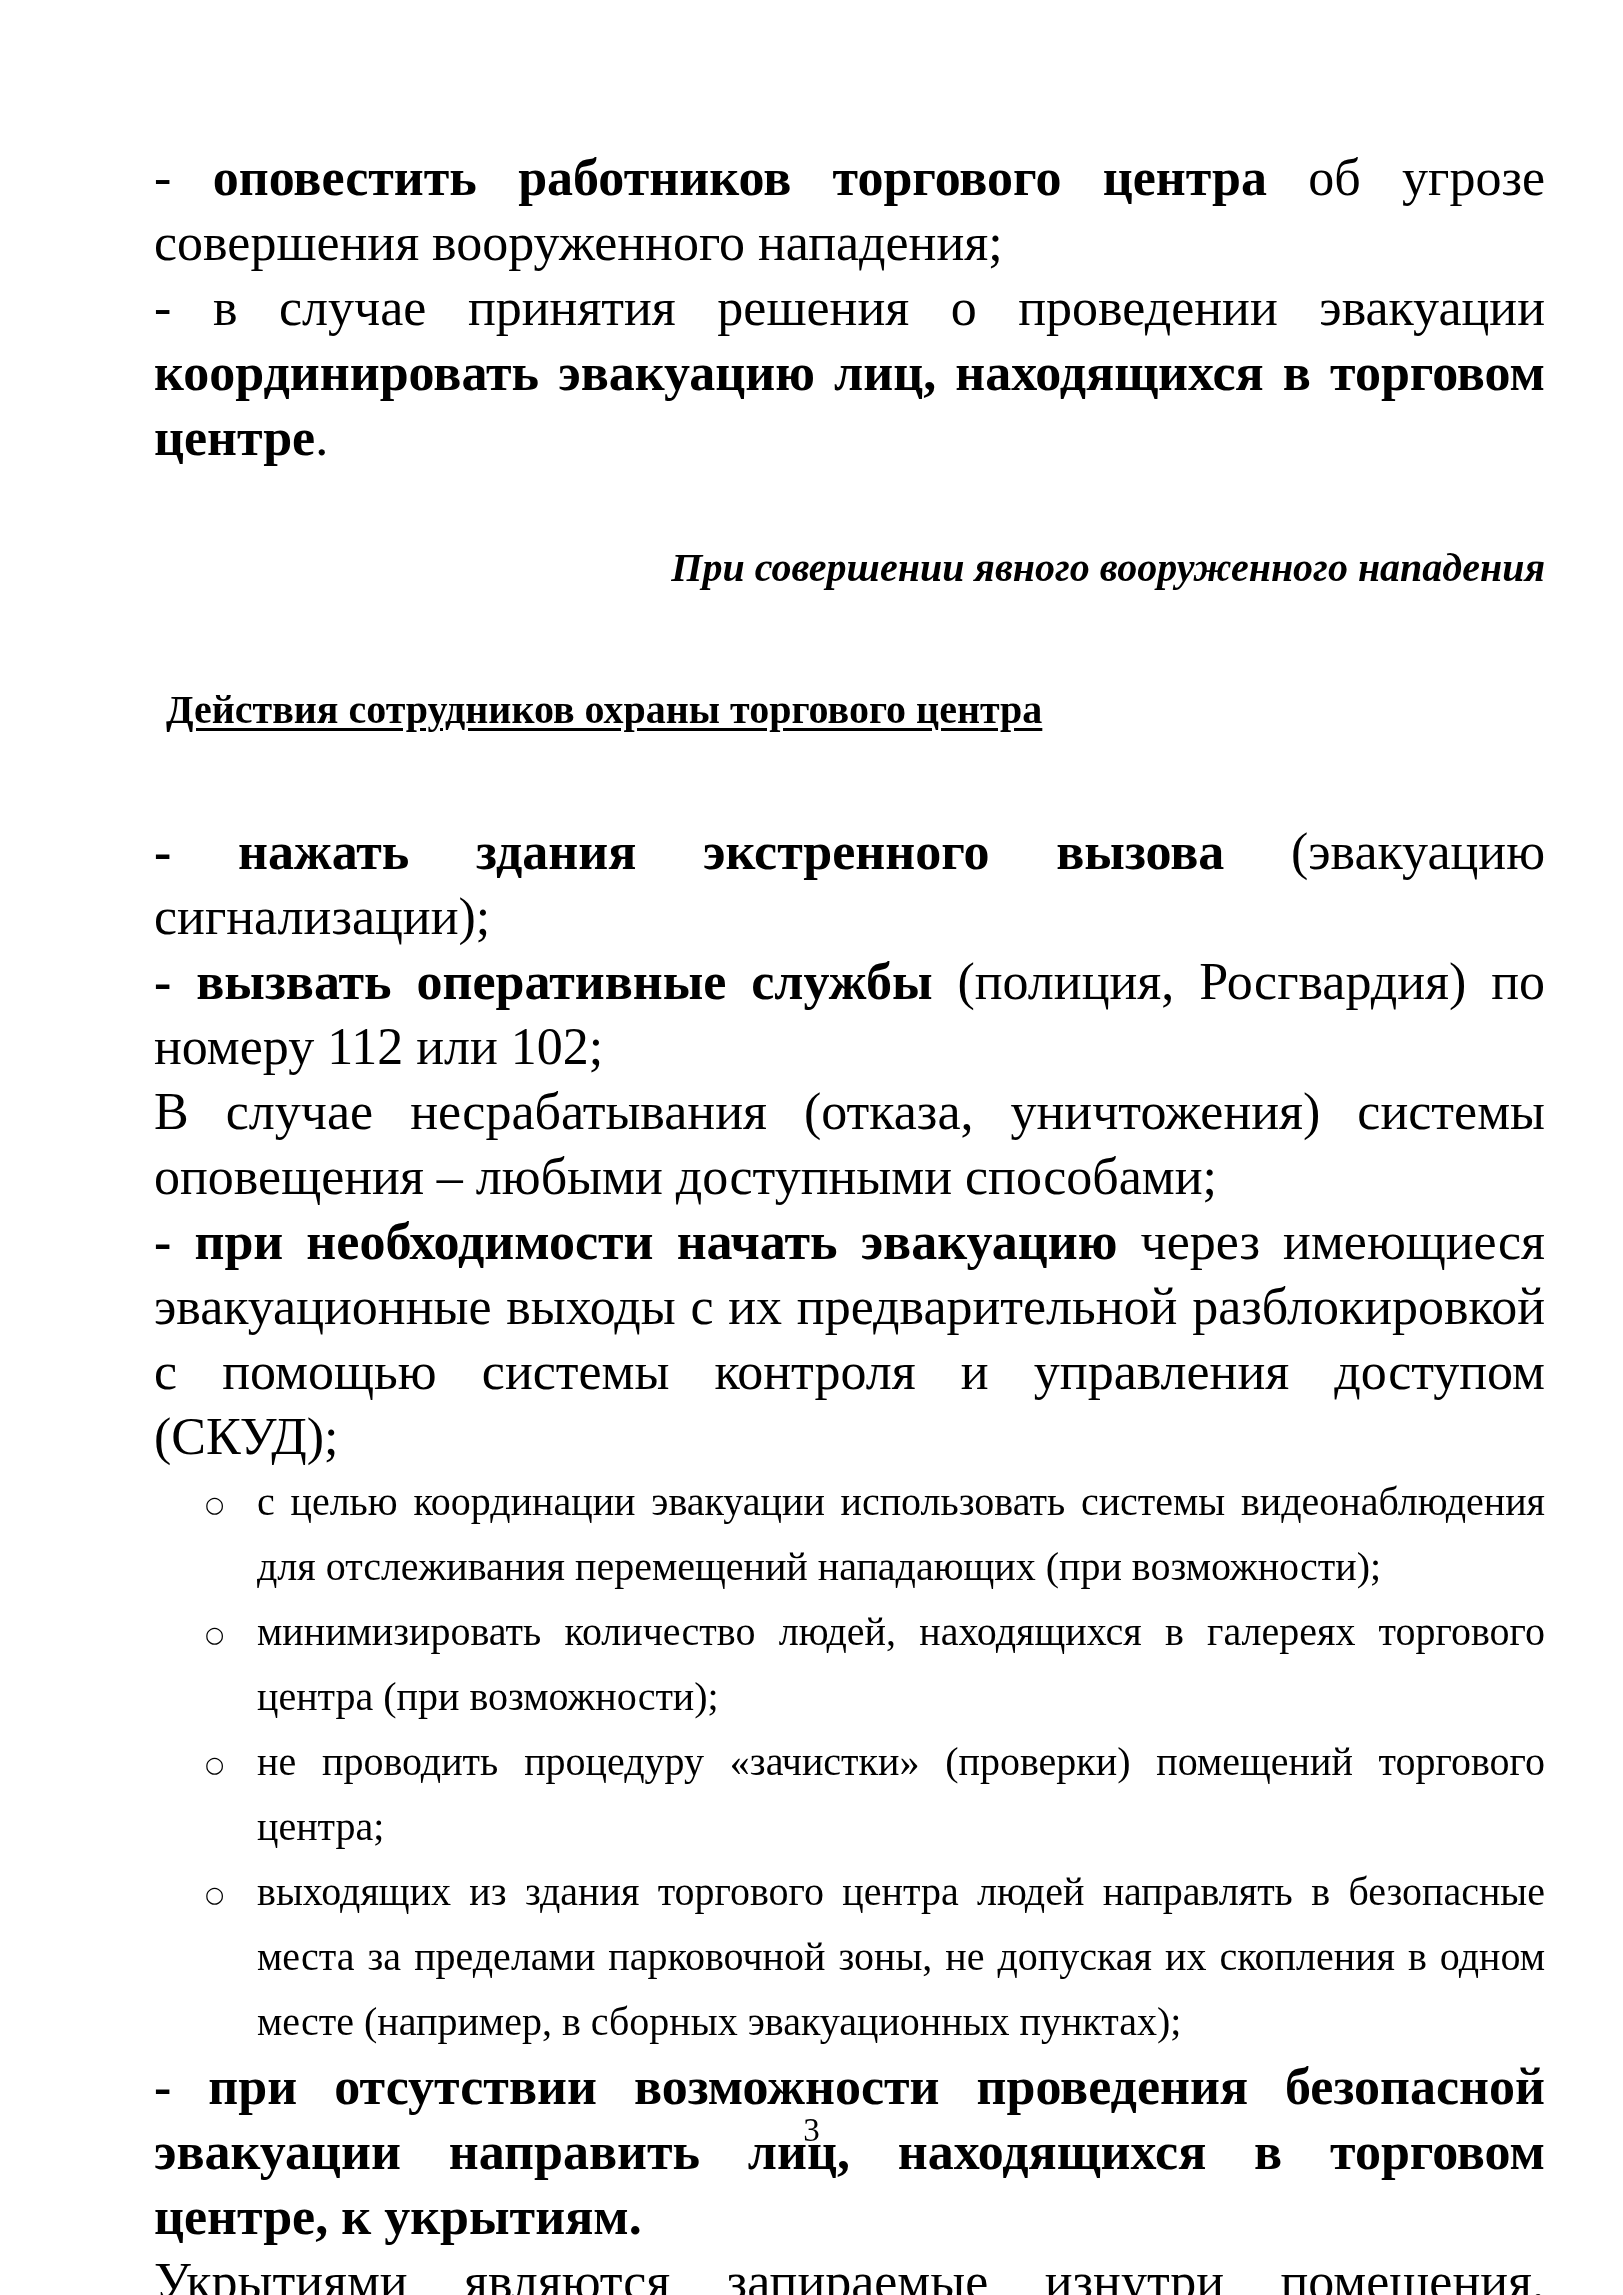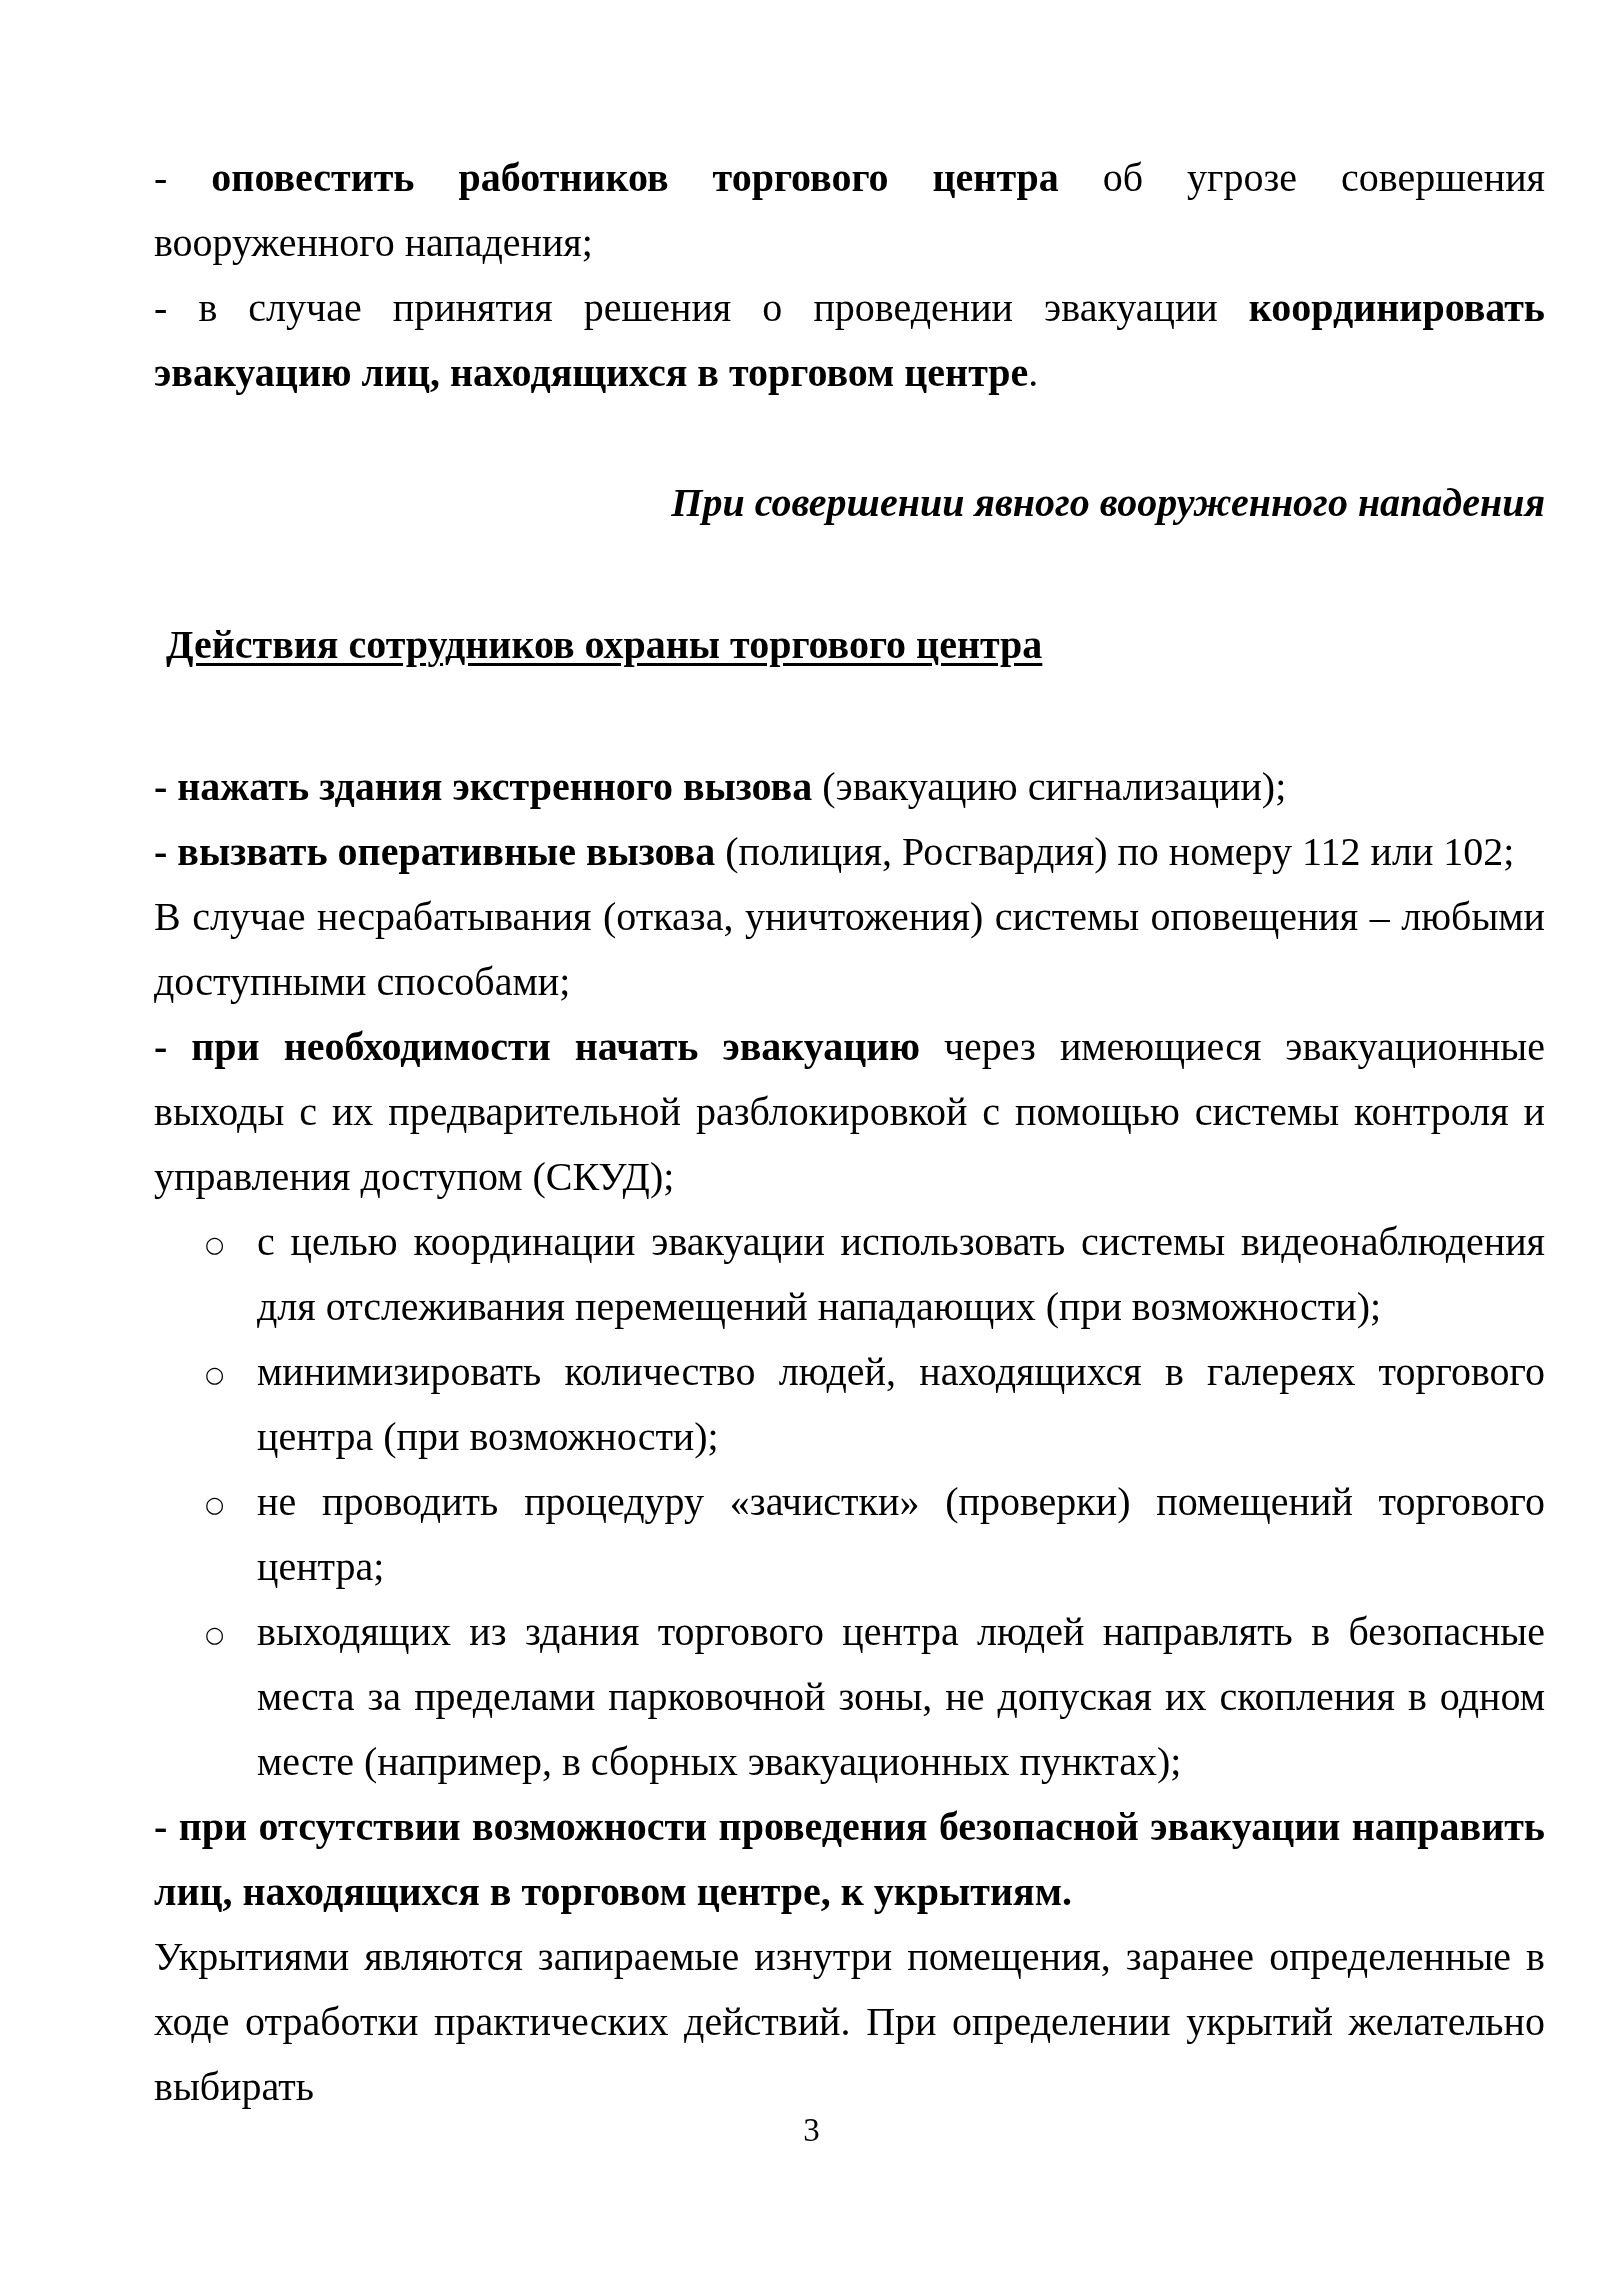--- a/index.html
+++ b/index.html
@@ -15,21 +15,21 @@
       font-family: "Liberation Serif", "DejaVu Serif", serif;
       color: #000000;
     }
     .page {
       position: absolute;
       left: 154px;
       top: 145px;
       width: 1391px;
     }
     .p {
-      font-size: 40px;
+      font-size: 52px;
       line-height: 65px;
       text-align: justify;
       margin: 0;
     }
     .p b { font-weight: bold; }
     .gap { height: 65px; }
     .heading-italic {
       font-size: 40px;
       line-height: 65px;
       font-style: italic;
@@ -90,21 +90,21 @@
   <p class="heading-italic">При совершении явного вооруженного нападения</p>
 
   <div class="gap"></div>
 
   <p class="heading-underline">Действия сотрудников охраны торгового центра</p>
 
   <div class="gap"></div>
 
   <p class="p"><b>- нажать здания экстренного вызова</b><span> (эвакуацию сигнализации);</span></p>
 
-  <p class="p"><b>- вызвать оперативные вызова</b><span> (полиция, Росгвардия) по номеру 112 или 102;</span></p>
+  <p class="p"><b>- вызвать оперативные службы</b><span> (полиция, Росгвардия) по номеру 112 или 102;</span></p>
 
 
   <p class="p">В случае несрабатывания (отказа, уничтожения) системы оповещения – любыми доступными способами;</p>
 
   <p class="p"><b>- при необходимости начать эвакуацию</b><span> через имеющиеся эвакуационные выходы с их предварительной разблокировкой с помощью системы контроля и управления доступом (СКУД);</span></p>
 
 
   <ul class="bullets">
     <li><span class="marker">○</span><span>с целью координации эвакуации использовать системы видеонаблюдения для отслеживания перемещений нападающих (при возможности);</span></li>
     <li><span class="marker">○</span><span>минимизировать количество людей, находящихся в галереях торгового центра (при возможности);</span></li>

